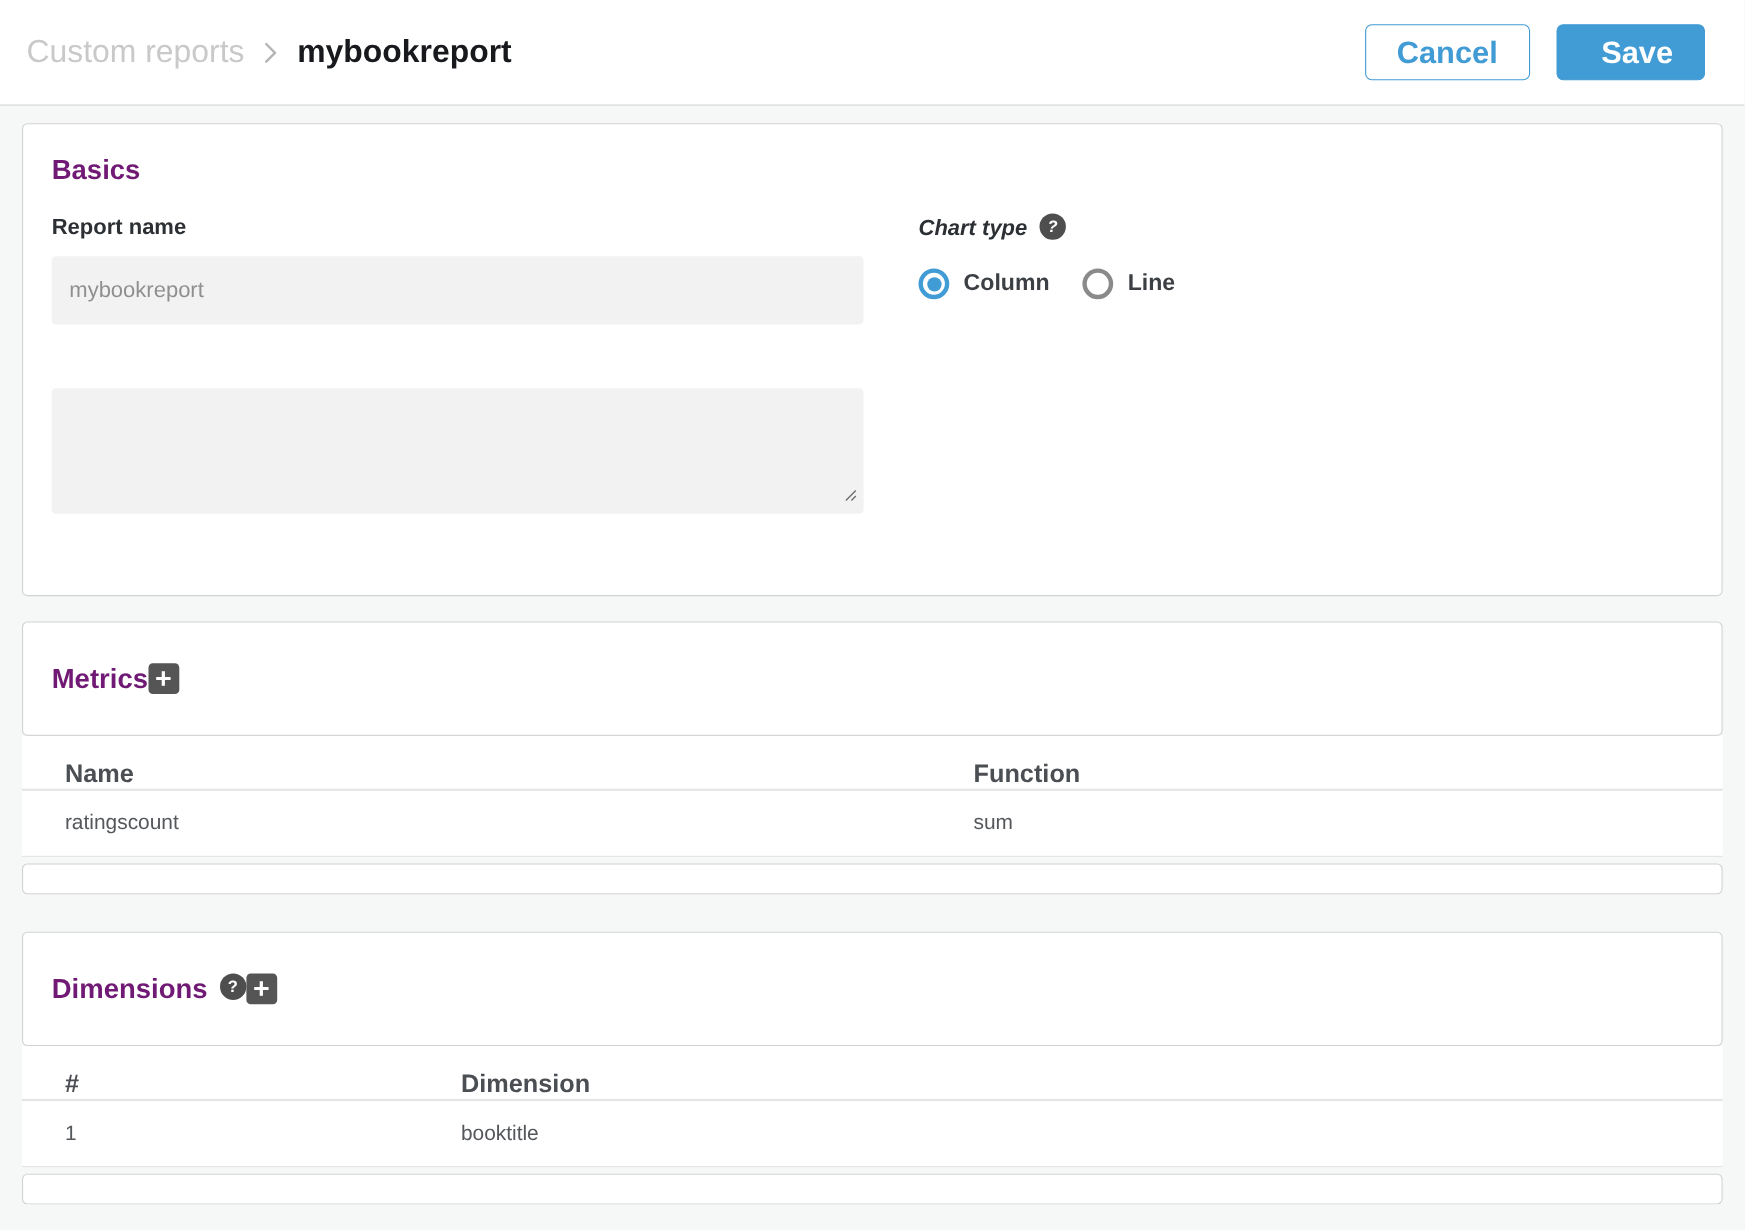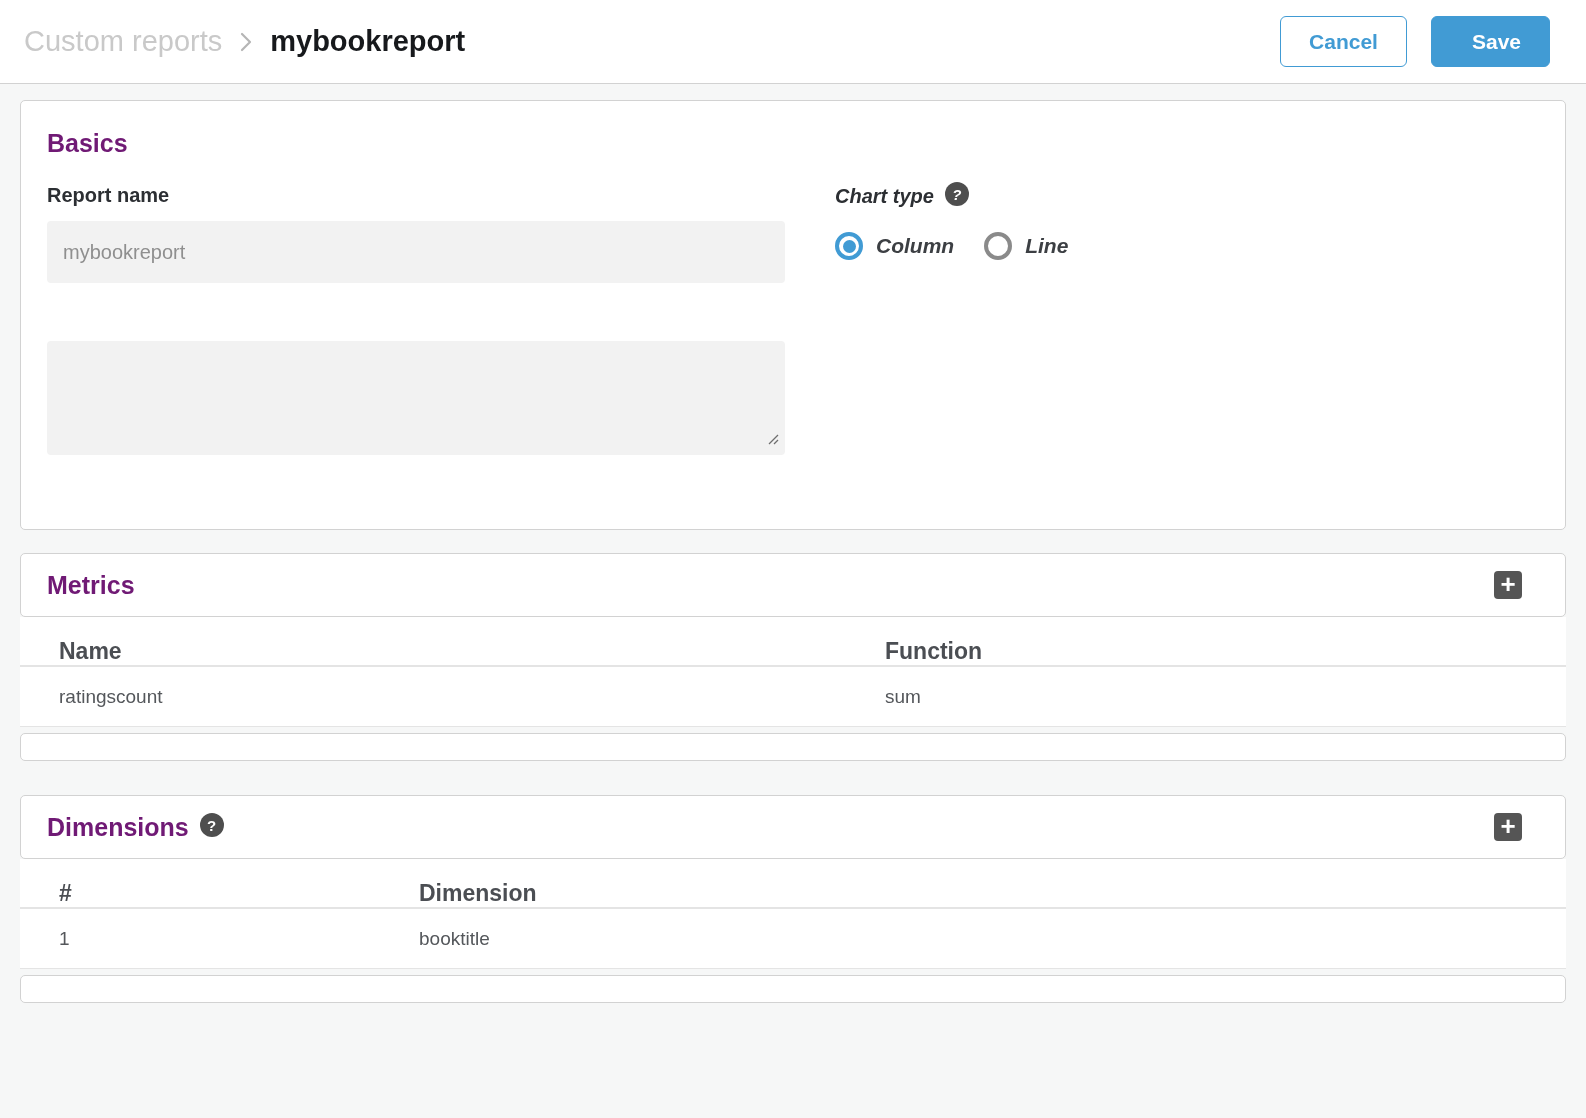--- a/index.html
+++ b/index.html
@@ -5,38 +5,38 @@
   * { margin: 0; padding: 0; box-sizing: border-box; }
   html, body { width: 1586px; }
   body {
     background: #f6f7f7;
     font-family: "Liberation Sans", sans-serif;
     color: #2c2f33;
   }
 
   
   .topbar {
-    height: 84px;
+    height: 96px;
     background: #ffffff;
     border-bottom: 1px solid #d2d2d2;
     display: flex;
     align-items: center;
     justify-content: space-between;
     padding: 0 36px 0 24px;
   }
   .breadcrumb { display: flex; align-items: center; font-size: 29px; }
   .crumb-parent { color: #c9c9c9; font-weight: 400; cursor: pointer; }
   .crumb-sep { margin: 0 16px; display: inline-flex; align-items: center; }
   .crumb-current { color: #17191c; font-weight: 700; }
   .topbar-actions { display: flex; align-items: center; gap: 24px; }
   .btn {
     height: 51px;
     border-radius: 6px;
     font-family: "Liberation Sans", sans-serif;
-    font-size: 21px;
+    font-size: 28px;
     font-weight: 600;
     padding: 0 28px;
     cursor: pointer;
   }
   .btn-cancel { background: #ffffff; border: 1px solid #419bd4; color: #419bd4; }
   .btn-save   { background: #419bd4; border: 1px solid #419bd4; color: #ffffff; padding-left: 40px; }
 
   
   .card {
     margin: 16px 20px 0;
@@ -76,40 +76,40 @@
   .chart-type-label { font-size: 20px; font-weight: 600; color: #2c2f33; }
   .help-icon {
     width: 24px; height: 24px; border-radius: 50%;
     background: #4e4e4e; color: #ffffff;
     font-size: 15px; font-weight: 700;
     display: inline-flex; align-items: center; justify-content: center;
     position: relative; top: -2px;
     cursor: pointer;
   }
   .radio-row { display: flex; align-items: center; }
-  .radio-option { display: flex; align-items: center; margin-right: 30px; cursor: pointer; font-style: italic; }
+  .radio-option { display: flex; align-items: center; margin-right: 30px; cursor: pointer; }
   .radio {
     width: 28px; height: 28px; border-radius: 50%;
     display: inline-flex; align-items: center; justify-content: center;
     margin-right: 13px;
   }
   .radio.selected { border: 4px solid #419bd4; }
   .radio.selected .radio-dot { width: 13px; height: 13px; border-radius: 50%; background: #419bd4; }
   .radio.unselected { border: 4px solid #8a8a8a; }
   .radio-label { font-size: 21px; font-weight: 600; color: #3c3f43; }
 
   
   .section { margin: 23px 20px 0; }
   .section-dimensions { margin-top: 34px; }
   .section-head {
     background: #ffffff;
     border: 1px solid #d2d2d2;
     border-radius: 5px;
-    height: 64px;
-    display: flex; align-items: center; justify-content: space-between;
+    height: 104px;
+    display: flex; align-items: center; 
     padding: 0 43px 0 26px;
   }
   .section-title-row { display: flex; align-items: center; gap: 11px; }
   .add-btn {
     width: 28px; height: 28px;
     background: #555555; border: none; border-radius: 4px;
     color: #ffffff; font-size: 26px; font-weight: 700; line-height: 1;
     display: inline-flex; align-items: center; justify-content: center;
     padding: 0 0 3px 0;
     cursor: pointer;

